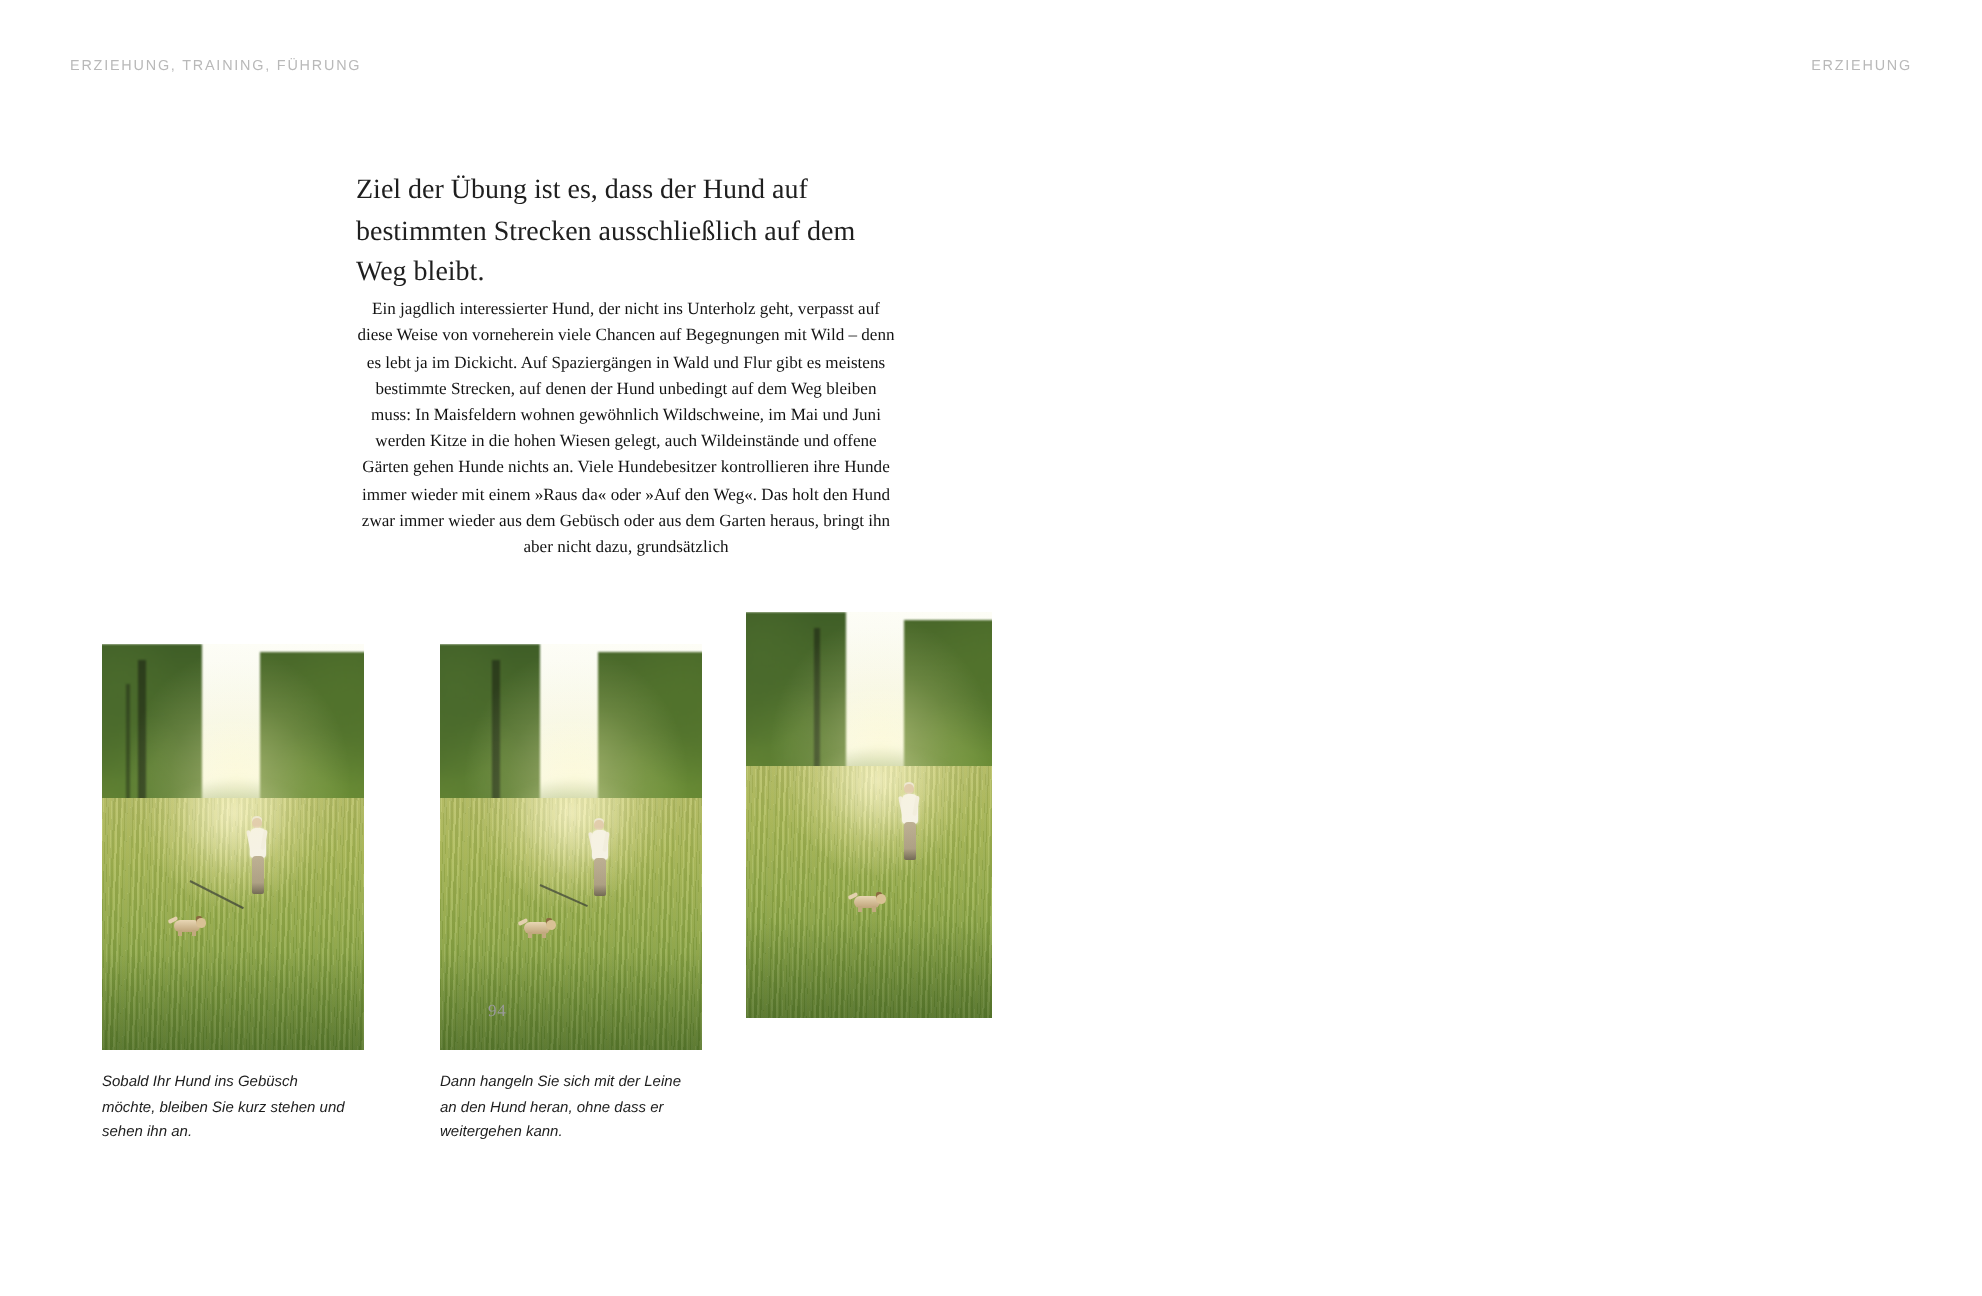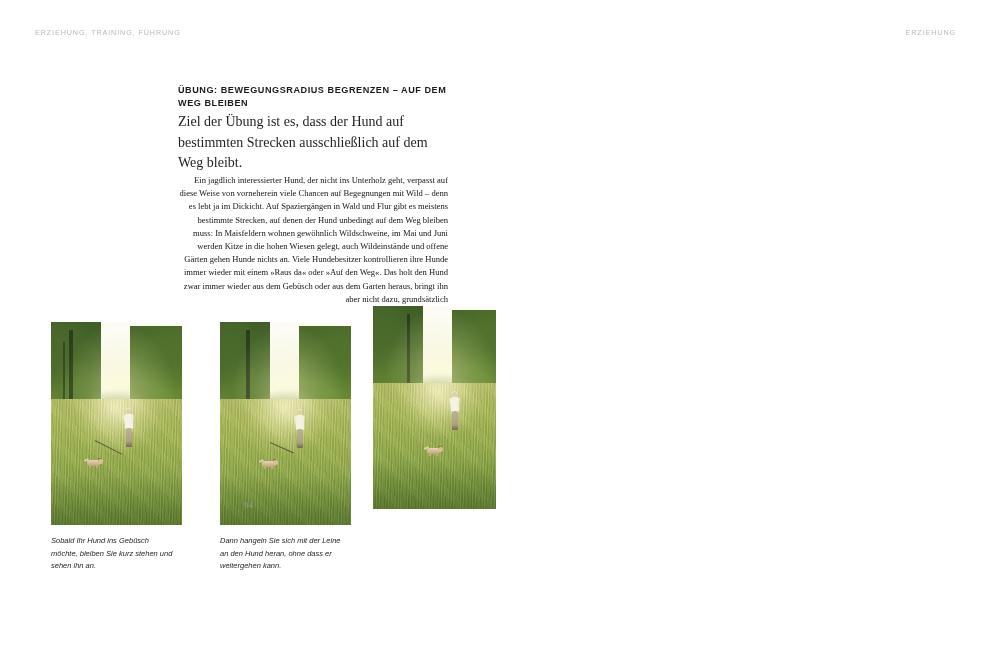--- a/index.html
+++ b/index.html
@@ -73,21 +73,21 @@
     font-size: 14px;
     line-height: 1.48;
     color: #1f1f1f;
   }
   p.body {
     margin: 0;
     font-family: "Liberation Serif", serif;
     font-size: 8.55px;
     line-height: 1.545;
     color: #131313;
-    text-align: right;
+    text-align: center;
     hyphens: none;
   }
   .body-left { margin-top: 17px; }
 
   
   .photorow { position: absolute; display: flex; gap: 6px; }
   .photorow.left-row  { left: 35px;  top: 306px; }
 
   .figure { width: 131px; }
 
@@ -240,21 +240,20 @@
 </head>
 <body>
 
 <div class="spread">
 
   <div class="page left">
 
     <div class="runhead lh">ERZIEHUNG, TRAINING, FÜHRUNG</div>
 
     <div class="txtcol-left">
-      <h1 class="exercise-title">ÜBUNG: BEWEGUNGSRADIUS BEGRENZEN – AUF DEM WEG BLEIBEN</h1>
       <p class="goal">Ziel der Übung ist es, dass der Hund auf bestimmten Strecken ausschließlich auf dem Weg bleibt.</p>
       <p class="body body-left">Ein jagdlich interessierter Hund, der nicht ins Unterholz geht, verpasst auf diese Weise von vorneherein viele Chancen auf Begegnungen mit Wild – denn es lebt ja im Dickicht. Auf Spaziergängen in Wald und Flur gibt es meistens bestimmte Strecken, auf denen der Hund unbedingt auf dem Weg bleiben muss: In Maisfeldern wohnen gewöhnlich Wildschweine, im Mai und Juni werden Kitze in die hohen Wiesen gelegt, auch Wildeinstände und offene Gärten gehen Hunde nichts an. Viele Hundebesitzer kontrollieren ihre Hunde immer wieder mit einem »Raus da« oder »Auf den Weg«. Das holt den Hund zwar immer wieder aus dem Gebüsch oder aus dem Garten heraus, bringt ihn aber nicht dazu, grundsätzlich</p>
     </div>
 
     <div class="photorow left-row">
 
       <figure class="figure" style="margin:16px;">
         <div class="photo">
           <div class="sky"></div>
           <div class="tree-l"></div>

